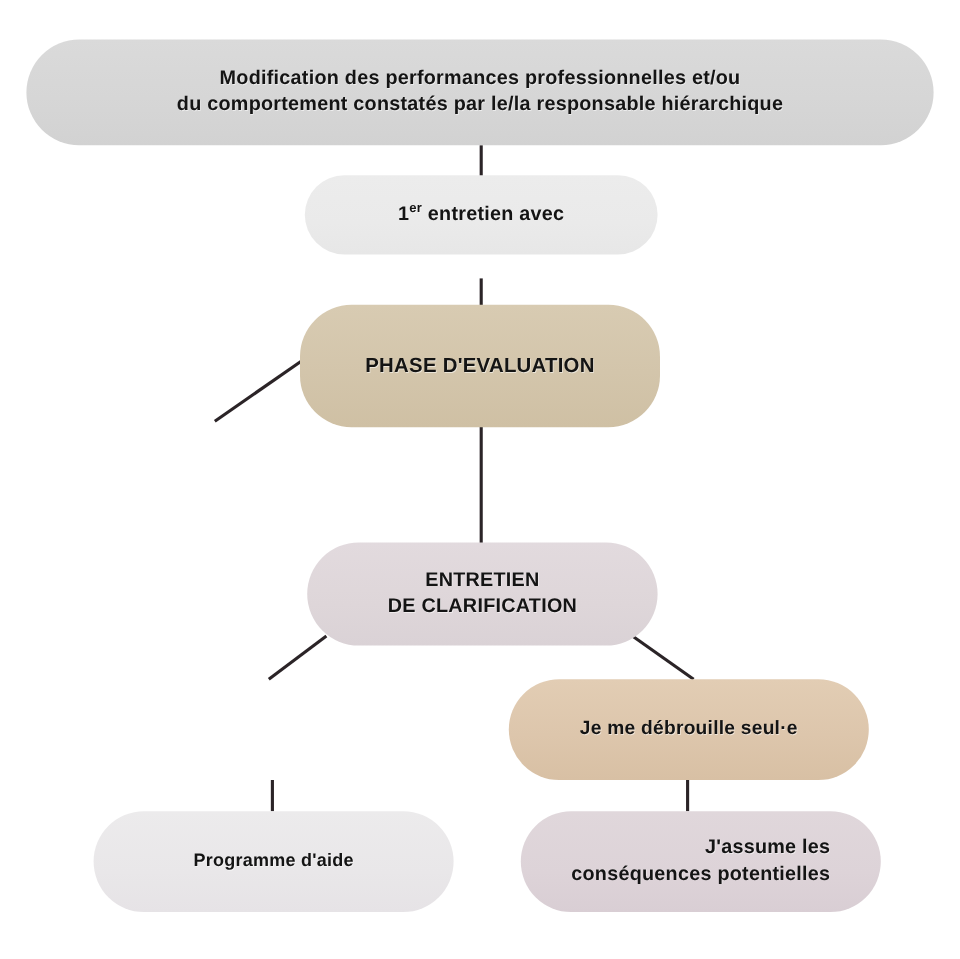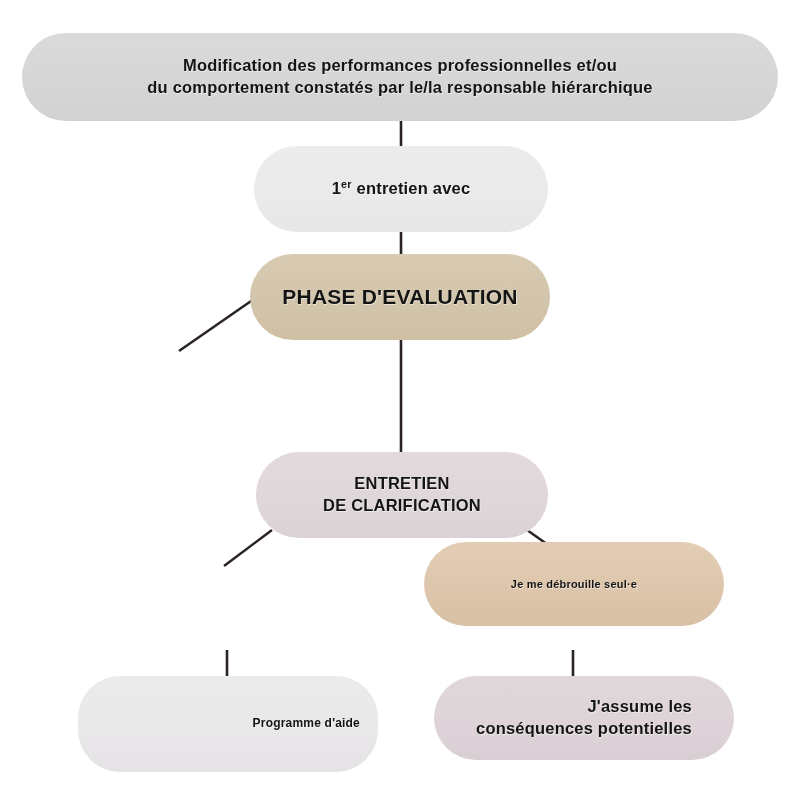--- a/index.html
+++ b/index.html
@@ -44,29 +44,29 @@
 
   
   #node-modification {
     left: 22px; top: 33px; width: 756px; height: 88px;
     background: linear-gradient(180deg,#dadada 0%, #d6d6d6 55%, #d2d2d2 100%);
     font-size: 16.5px;
     border-radius: 44px;
     justify-content: center;
   }
   #node-premier-entretien {
-    left: 254px; top: 146px; width: 294px; height: 86px;
+    left: 254px; top: 146px; width: 294px; height: 66px;
     background: linear-gradient(180deg,#ececec 0%, #eaeaea 60%, #e7e7e7 100%);
     font-size: 16.5px;
     border-radius: 43px;
   }
   #node-phase-evaluation {
-    left: 250px; top: 254px; width: 300px; height: 86px;
+    left: 250px; top: 254px; width: 300px; height: 102px;
     background: linear-gradient(180deg,#d8cbb2 0%, #d3c5ab 55%, #cfc0a4 100%);
-    font-size: 21px;
+    font-size: 17px;
     border-radius: 43px;
   }
   #node-entretien-cloture {
     left: 26px; top: 352px; width: 304px; height: 88px;
     background: linear-gradient(180deg,#ececec 0%, #e9e9ea 60%, #e6e5e7 100%);
     font-size: 16.5px;
     border-radius: 44px;
   }
   #node-entretien-clarification {
     left: 256px; top: 452px; width: 292px; height: 86px;
@@ -75,30 +75,29 @@
     border-radius: 43px;
     text-align: center;
   }
   #node-jaccepte {
     left: 78px; top: 566px; width: 300px; height: 84px;
     background: linear-gradient(180deg,#ededed 0%, #eae9ea 60%, #e7e5e7 100%);
     font-size: 16.5px;
     border-radius: 42px;
   }
   #node-programme {
-    left: 78px; top: 676px; width: 300px; height: 96px;
+    left: 78px; top: 676px; width: 300px; height: 84px;
     background: linear-gradient(180deg,#ecebec 0%, #e9e7e9 60%, #e6e3e6 100%);
-    font-size: 12px;
+    font-size: 15px;
     border-radius: 42px;
-    justify-content: flex-end;
   }
   #node-debrouille {
-    left: 424px; top: 542px; width: 300px; height: 84px;
+    left: 424px; top: 566px; width: 300px; height: 84px;
     background: linear-gradient(180deg,#e2cdb4 0%, #ddc6ac 55%, #d8c0a4 100%);
-    font-size: 11px;
+    font-size: 16px;
     border-radius: 42px;
   }
   #node-jassume {
     left: 434px; top: 676px; width: 300px; height: 84px;
     background: linear-gradient(180deg,#e0d7db 0%, #ddd3d8 60%, #d9ced4 100%);
     font-size: 16.5px;
     border-radius: 42px;
     text-align: right;
   }
   .sup { font-size: 0.66em; vertical-align: super; line-height: 0; }

